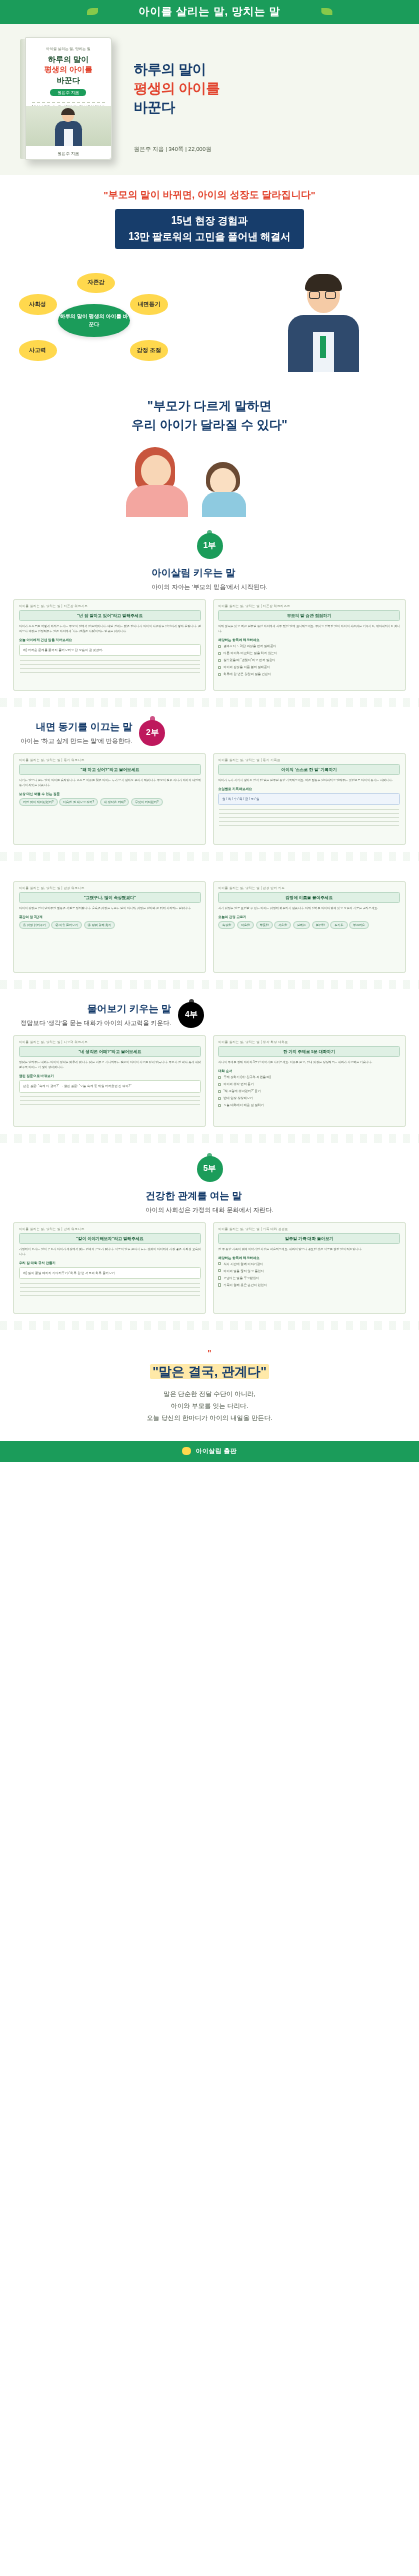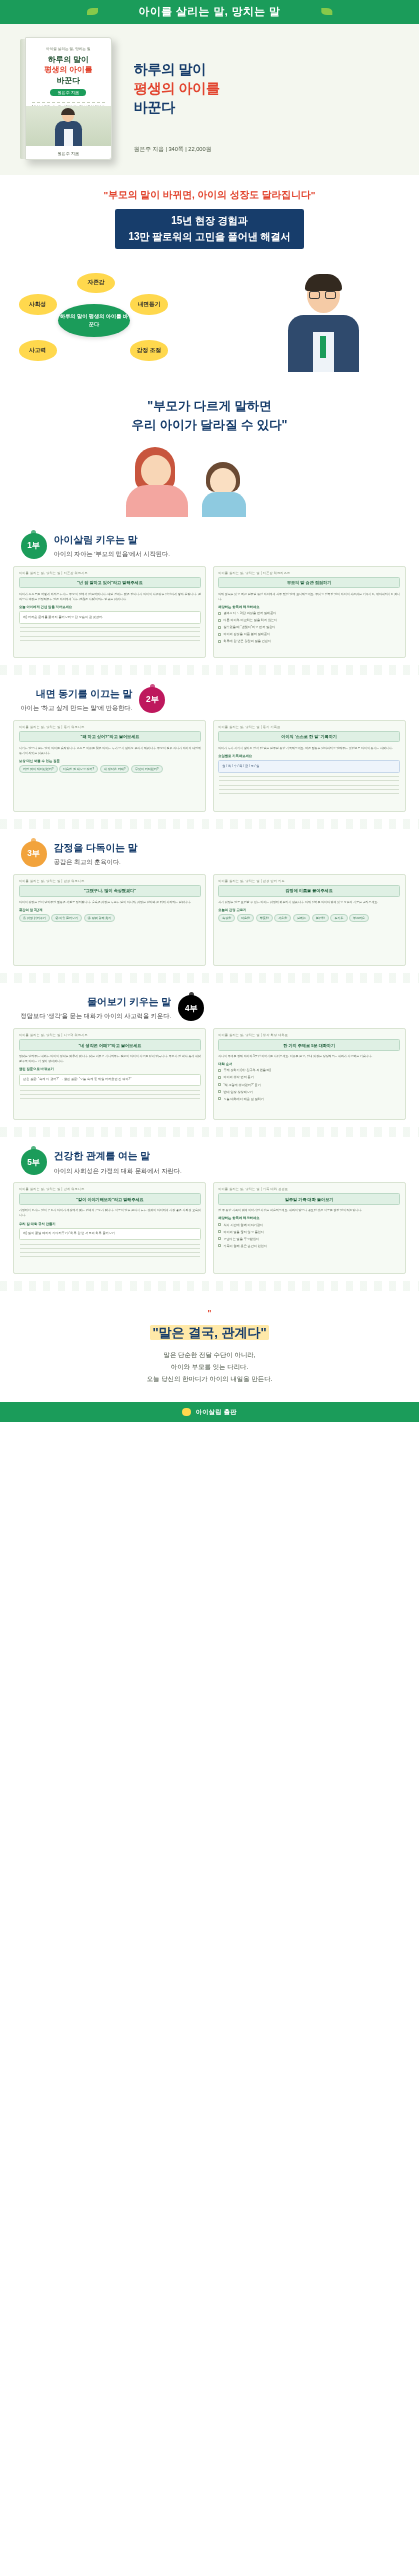--- a/index.html
+++ b/index.html
@@ -331,20 +331,21 @@
 
   
   .part {
     padding: 9.3px 0 3.1px 0;
   }
   .part-head {
     display: flex;
     align-items: center;
     gap: 7.2px;
     padding: 0 20.6px;
+    flex-direction: column;
   }
   .part-head.right { justify-content: flex-end; flex-direction: row-reverse; text-align: right;}
   .badge {
     width: 26px; height: 26px;
     border-radius: 50%;
     color: #fff;
     font-size: 8.2px;
     font-weight: bold;
     display: flex; align-items: center; justify-content: center;
     flex: 0 0 auto;
@@ -689,27 +690,20 @@
               <div class="ln"></div>
               <div class="ln"></div>
               <div class="ln"></div>
               <div class="ln"></div>
             </div>
           </div>
         </div>
         <div class="wave"></div>
       </div>
       <div class="part">
-        <div class="part-head">
-          <div class="badge" style="background: rgb(242, 163, 60);">3부</div>
-          <div class="part-titles">
-            <div class="part-title">감정을 다독이는 말</div>
-            <div class="part-sub">공감은 최고의 훈육이다.</div>
-          </div>
-        </div>
         <div class="sheets">
           <div class="sheet">
             <div class="sheet-kicker">아이를 살리는 말, 망치는 말 | 감정 워크시트</div>
             <div class="sheet-title">"그랬구나, 많이 속상했겠다"</div>
             <div class="sheet-para">아이의 감정을 먼저 받아주면 행동은 저절로 정리됩니다. 훈육은 감정을 누르는 일이 아니라, 감정을 알아봐 준 뒤에 시작되는 일입니다.</div>
             <div class="sheet-sub">공감의 말 3단계</div>
             <div><span class="sheet-pill">① 감정 읽어주기</span><span class="sheet-pill">② 이유 물어보기</span><span class="sheet-pill">③ 방법 함께 찾기</span></div>
           </div>
           <div class="sheet">
             <div class="sheet-kicker">아이를 살리는 말, 망치는 말 | 감정 단어 카드</div>

